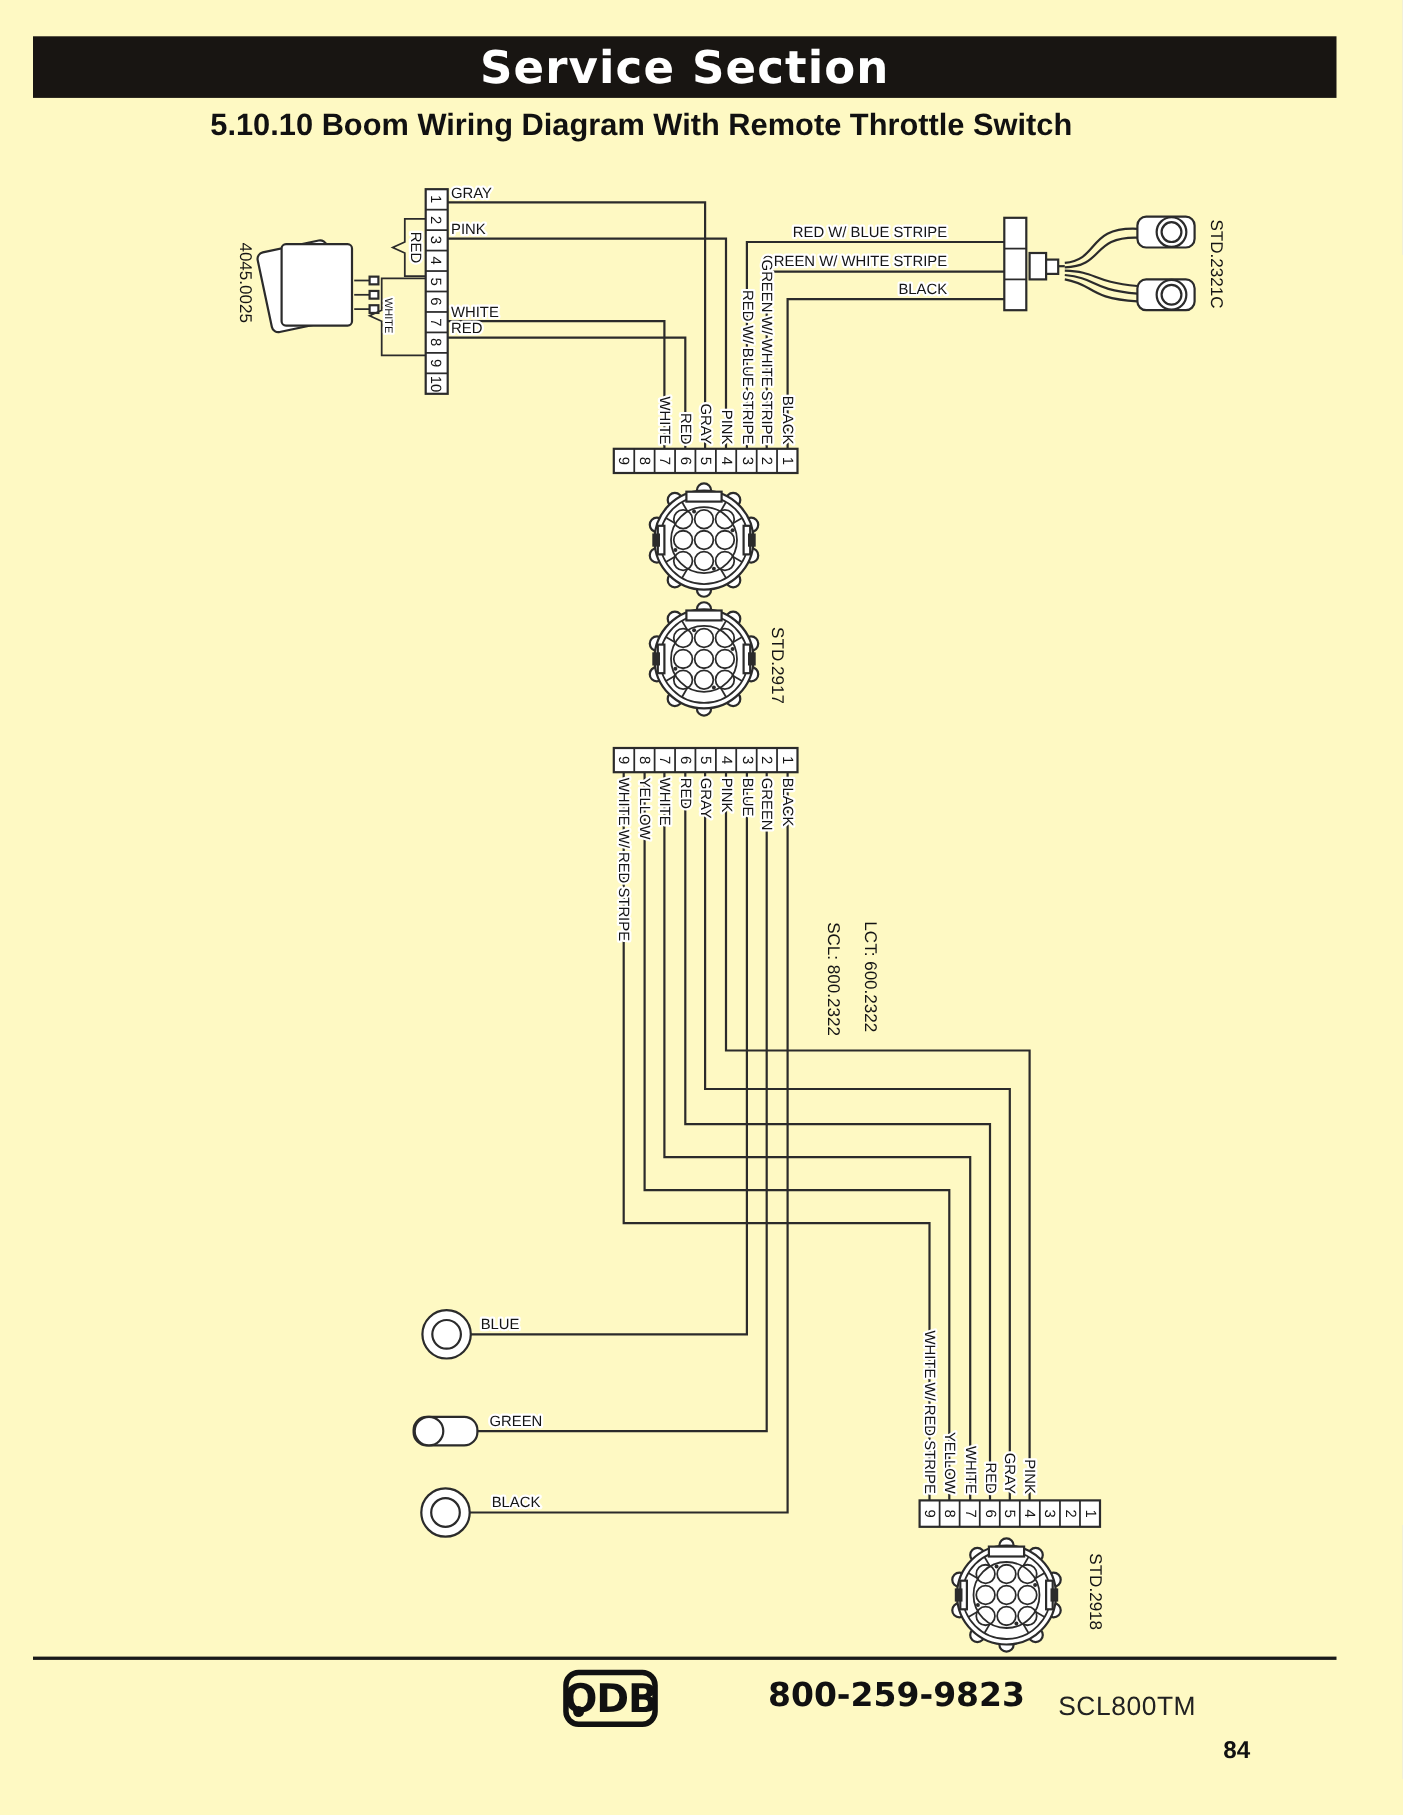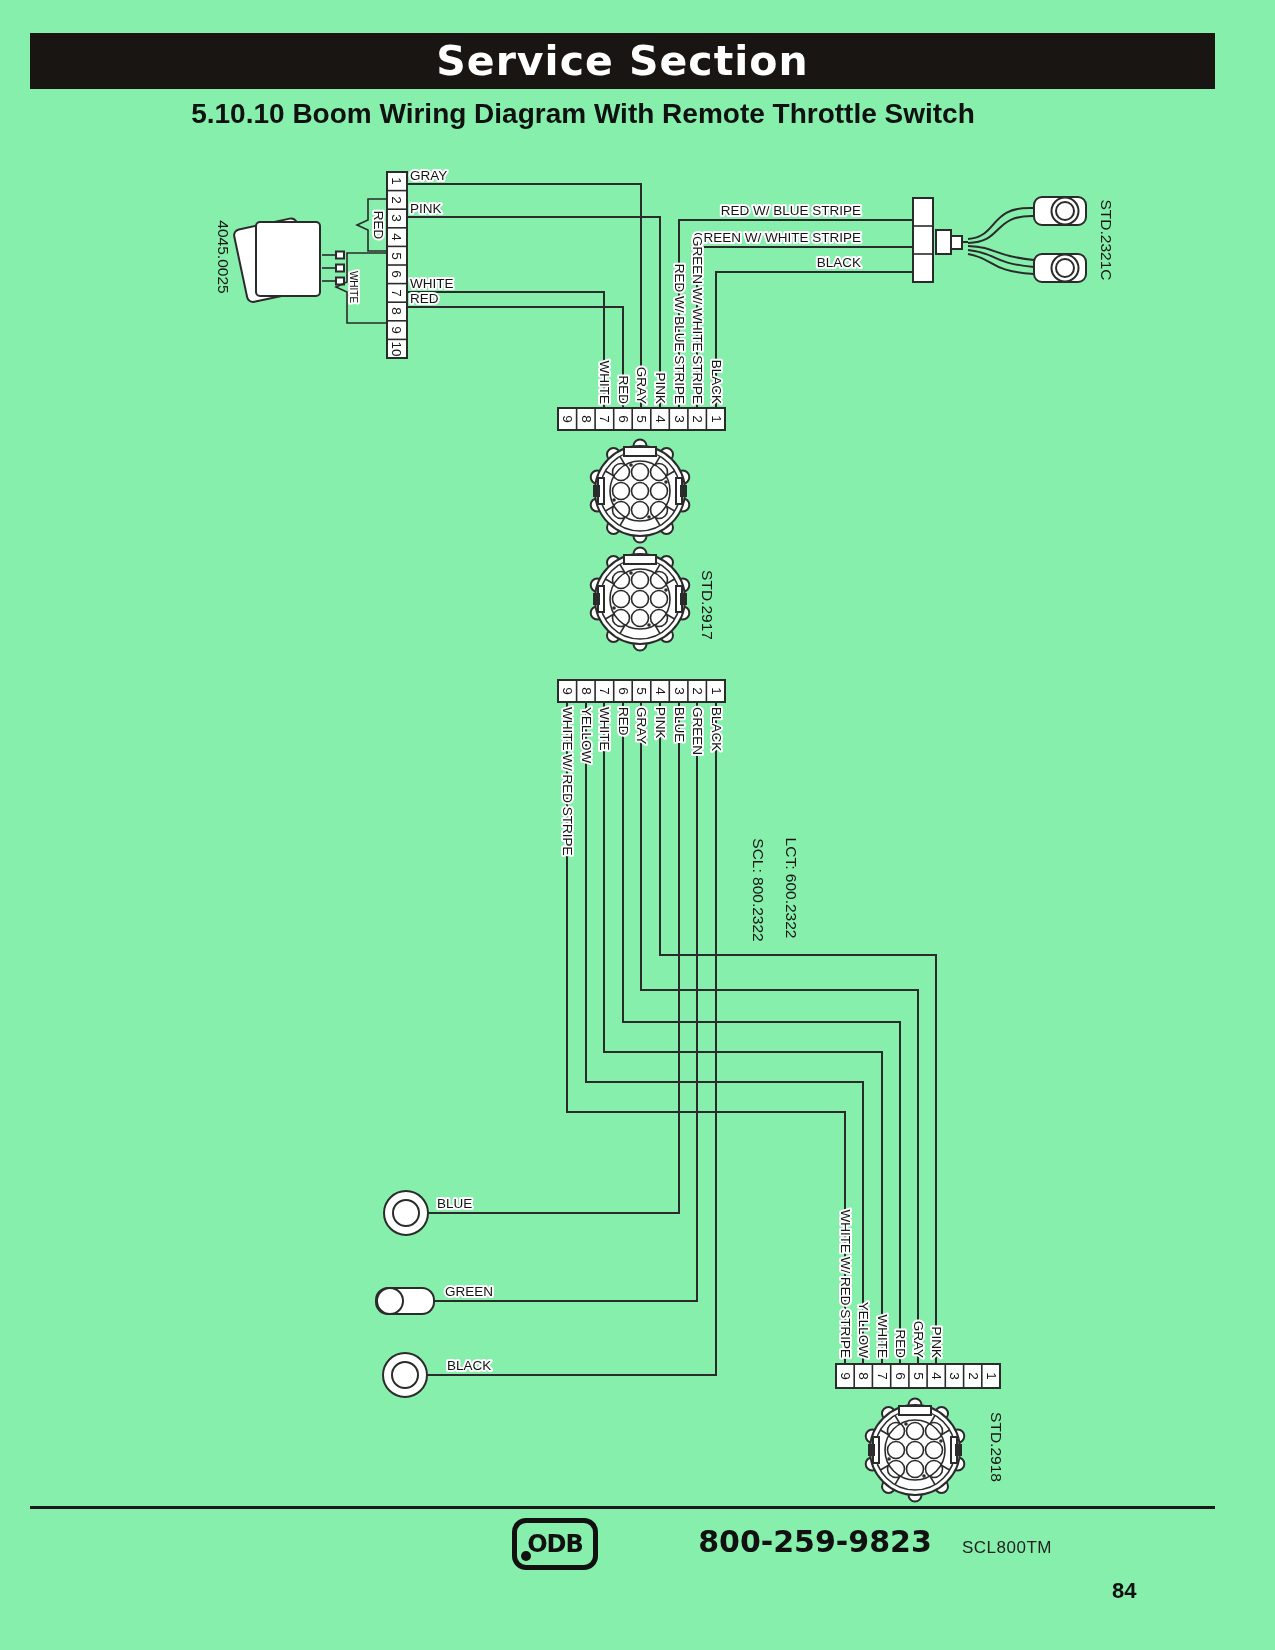--- a/index.html
+++ b/index.html
@@ -1,39 +1,39 @@
 <!DOCTYPE html>
 <html><head>
 <meta charset="utf-8">
 <style>
   html,body{margin:0;padding:0;background:#e8e8e8;}
-  .page{position:relative;width:1275px;height:1650px;background:#86efac;margin:0 auto;overflow:hidden;
+  .page{position:relative;width:1275px;height:1650px;background:#fef9c3;margin:0 auto;overflow:hidden;
         font-family:"Liberation Sans",sans-serif;color:#141414;}
   .banner{position:absolute;left:30px;top:33px;width:1185px;height:56px;background:#181512;
           display:flex;align-items:center;justify-content:center;}
   .banner span{color:#ffffff;font-family:"DejaVu Sans",sans-serif;font-weight:800;font-size:41px;letter-spacing:1px;}
   .doc-title{position:absolute;left:0;top:98px;width:1166px;text-align:center;
              font-weight:bold;font-size:28px;color:#111111;}
   svg.diagram{position:absolute;left:0;top:0;}
   svg text{font-family:"Liberation Sans",sans-serif;fill:#141414;}
   .t{font-size:13.5px;}
   .ts{font-size:10px;}
   .tp{font-size:15.5px;}
   .halo{paint-order:stroke;stroke:#ffffff;stroke-width:4px;stroke-linejoin:round;}
   .wire{fill:none;stroke:#2b2b2b;stroke-width:2;}
   .sh{fill:#ffffff;stroke:#2b2b2b;stroke-width:2;}
   .shn{fill:none;stroke:#2b2b2b;stroke-width:1.6;}
   .footer-rule{position:absolute;left:30px;top:1506px;width:1185px;height:3px;background:#1a1a1a;}
   .odb-logo{position:absolute;left:512px;top:1518px;width:86px;height:52px;border:5px solid #111;
             border-radius:14px;display:flex;align-items:center;justify-content:center;box-sizing:border-box;}
-  .odb-logo .txt{font-family:"DejaVu Sans",sans-serif;font-weight:800;font-size:24px;letter-spacing:-1px;color:#111;}
+  .odb-logo .txt{font-family:"DejaVu Sans",sans-serif;font-weight:800;font-size:36px;letter-spacing:-1px;color:#111;}
   .odb-logo .dot{position:absolute;left:4px;bottom:4px;width:10px;height:10px;border-radius:50%;background:#111;}
   .phone{position:absolute;left:640px;top:1524px;width:350px;text-align:center;
          font-family:"DejaVu Sans",sans-serif;font-weight:800;font-size:30px;color:#111;}
-  .model{position:absolute;left:962px;top:1538px;font-size:17px;color:#222;letter-spacing:0.5px;}
+  .model{position:absolute;left:962px;top:1538px;font-size:24px;color:#222;letter-spacing:0.5px;}
   .pagenum{position:absolute;left:1112px;top:1534px;font-size:22px;font-weight:bold;color:#111;margin-top:44px;}
 </style>
 </head>
 <body>
 
 <div class="page">
 
   <div class="banner">
     <span>Service Section</span>
   </div>

